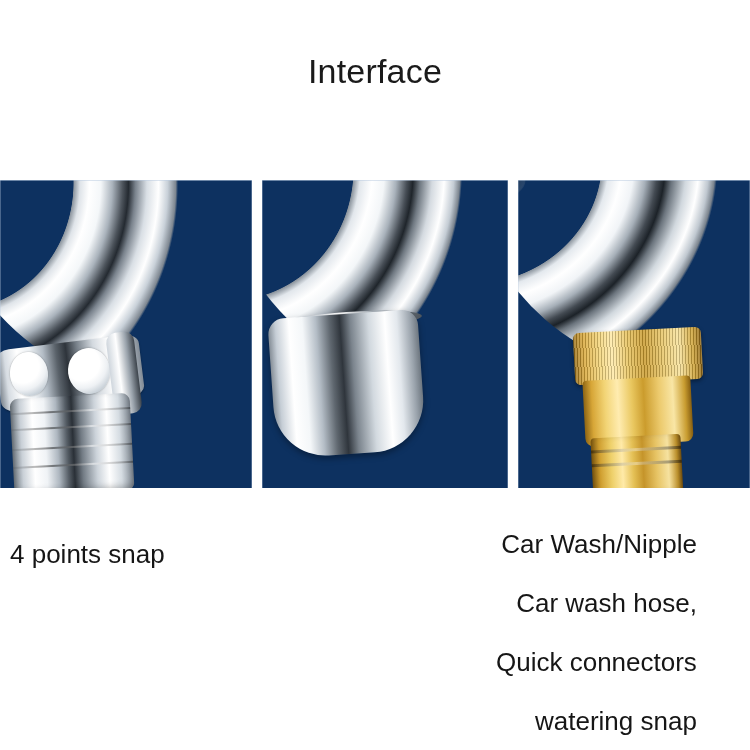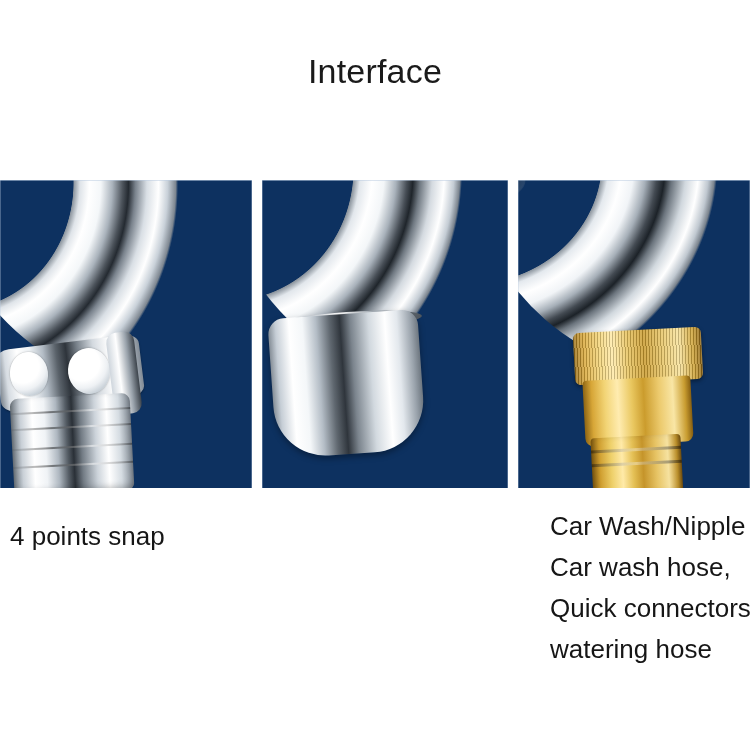--- a/index.html
+++ b/index.html
@@ -220,22 +220,22 @@
   
   .caption{
     position:absolute;
     font-size:26px;
     line-height:41px;
     color:#161616;
     white-space:nowrap;
   }
   .c1{left:10px;top:516px;}
   .c2{left:300px;top:506px;}
-  .c3{left:550px;top:506px;}
-  .caption div{height:41px;}
+  .c3{left:496px;top:506px;text-align:right;}
+  .caption div{height:41px;margin-top:18px;}
 </style>
 </head>
 <body>
 
 <div class="page">
 
   <div class="title">Interface</div>
 
   <div class="panels">
 
@@ -283,16 +283,16 @@
 
   <div class="caption c1">
     <div>4 points snap</div>
   </div>
 
 
   <div class="caption c3">
     <div>Car Wash/Nipple</div>
     <div>Car wash hose,</div>
     <div>Quick connectors</div>
-    <div>watering hose</div>
+    <div>watering snap</div>
   </div>
 
 </div>
 
 </body></html>

